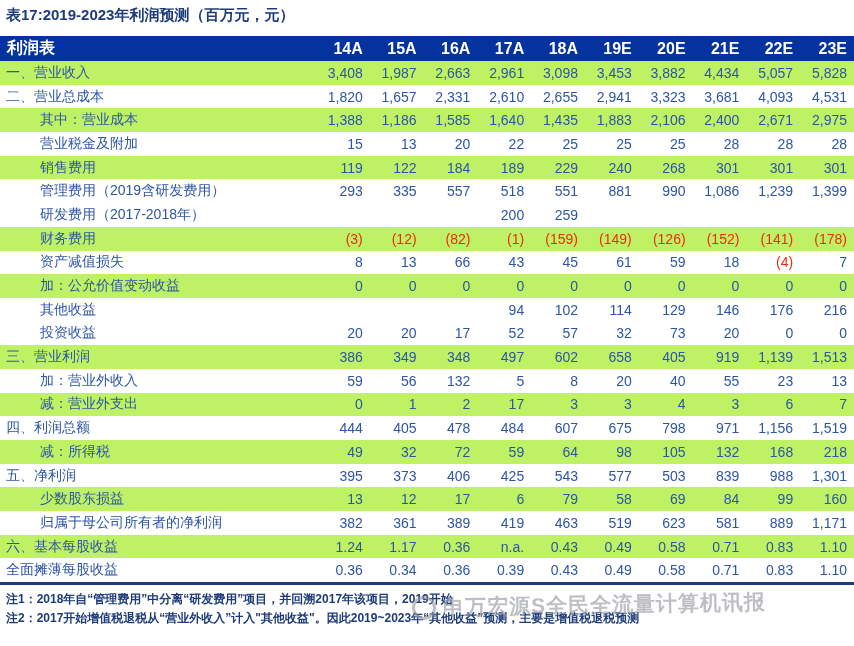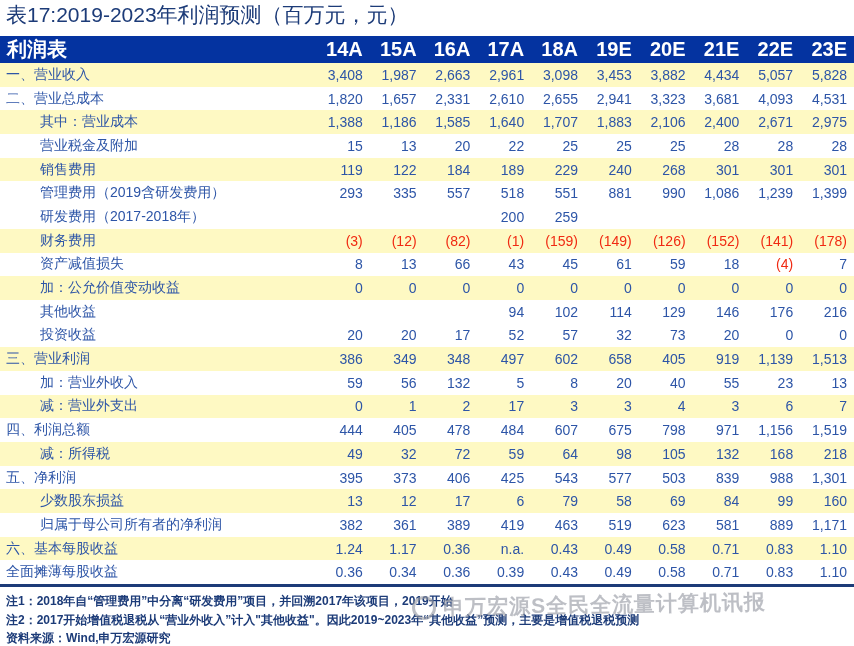--- a/index.html
+++ b/index.html
@@ -7,37 +7,37 @@
     width:854px;height:646px;
     background:#ffffff;
     font-family:"Liberation Sans","DejaVu Sans",sans-serif;
     position:relative;
     overflow:hidden;
   }
   .title{
     margin:3px 0 0 6px;
     height:24px;
     line-height:24px;
-    font-size:21px;
-    font-weight:normal;
+    font-size:15px;
+    font-weight:bold;
     color:#1c3b78;
   }
   table{
     width:854px;
     margin-top:9px;
     border-collapse:collapse;
     table-layout:fixed;
     border-bottom:3px solid #1c3b78;
   }
   col.labelcol{width:316px;}
   col.numcol{width:53.8px;}
   thead th{
     background:#0433a0;
     color:#ffffff;
-    font-size:20px;
+    font-size:16px;
     font-weight:bold;
     height:25px;
     padding:0 7px 0 0;
     text-align:right;
     white-space:nowrap;
   }
   thead th.label{
     text-align:left;
     padding:0 0 0 7px;
   }
@@ -50,21 +50,21 @@
     white-space:nowrap;
     overflow:hidden;
   }
   tbody td.label{
     text-align:left;
     padding:0 0 0 6px;
   }
   tbody td.label.ind{
     padding-left:40px;
   }
-  tbody tr.shaded{background:#fef9c3;}
+  tbody tr.shaded{background:#bef264;}
   tbody td.neg{color:#f02a12;}
   .notes{
     margin:5px 0 0 6px;
     color:#1c3b78;
     font-weight:bold;
     font-size:12px;
     line-height:18.5px;
   }
   .watermark{
     position:absolute;
@@ -149,21 +149,21 @@
         <td>3,681</td>
         <td>4,093</td>
         <td>4,531</td>
       </tr>
       <tr class="shaded">
         <td class="label ind">其中：营业成本</td>
         <td>1,388</td>
         <td>1,186</td>
         <td>1,585</td>
         <td>1,640</td>
-        <td>1,707</td>
+        <td>1,435</td>
         <td>1,883</td>
         <td>2,106</td>
         <td>2,400</td>
         <td>2,671</td>
         <td>2,975</td>
       </tr>
       <tr>
         <td class="label ind">营业税金及附加</td>
         <td>15</td>
         <td>13</td>
@@ -409,19 +409,18 @@
         <td>0.71</td>
         <td>0.83</td>
         <td>1.10</td>
       </tr>
     </tbody>
 </table>
 
 <div class="notes">
   <div>注1：2018年自“管理费用”中分离“研发费用”项目，并回溯2017年该项目，2019开始</div>
   <div>注2：2017开始增值税退税从“营业外收入”计入"其他收益"。因此2019~2023年“其他收益”预测，主要是增值税退税预测</div>
-  <div>资料来源：Wind,申万宏源研究</div>
 </div>
 
 <div class="watermark">
   <span class="ring"></span>
   <span>申万宏源S全民全流量计算机讯报</span>
 </div>
 
 </body></html>

